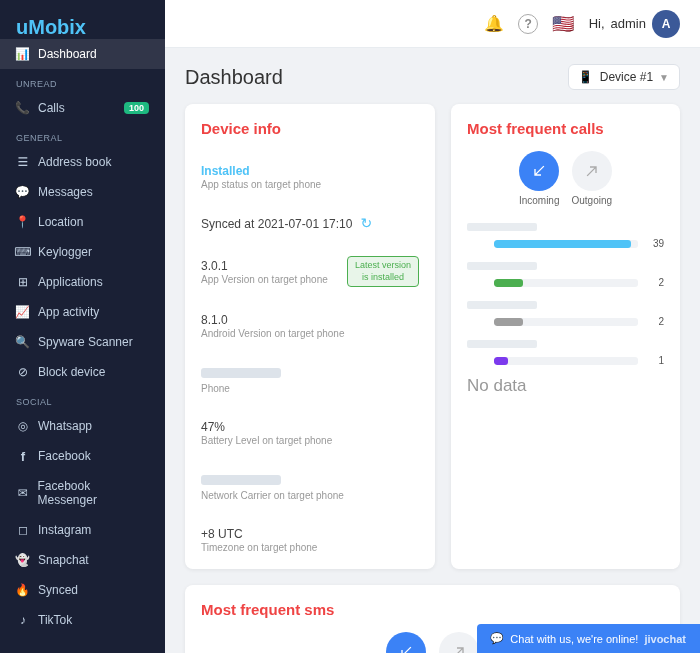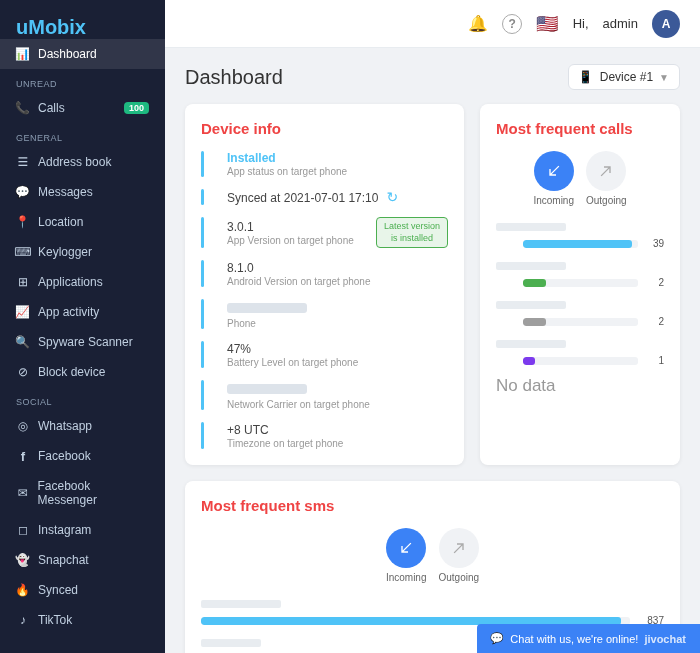--- a/index.html
+++ b/index.html
@@ -67,21 +67,21 @@
       display: flex;
       align-items: center;
       justify-content: flex-end;
       padding: 0 20px;
       gap: 14px;
       border-bottom: 1px solid #e8ecf0;
       flex-shrink: 0;
     }
     .topnav-icon { font-size: 16px; color: #666; cursor: pointer; }
     .topnav-flag { font-size: 18px; }
-    .topnav-user { display: flex; align-items: center; gap: 14px; font-size: 13px; color: #333; cursor: pointer; }
+    .topnav-user { display: flex; align-items: center; gap: 6px; font-size: 13px; color: #333; cursor: pointer; }
     .topnav-avatar { width: 28px; height: 28px; background: #3b5998; border-radius: 50%; display: flex; align-items: center; justify-content: center; color: #fff; font-size: 12px; font-weight: bold; }
 
     
     .page-content {
       flex: 1;
       overflow-y: auto;
       padding: 16px 20px;
     }
     .page-header {
       display: flex;
@@ -113,27 +113,28 @@
 
     
     .card {
       background: #fff;
       border-radius: 8px;
       padding: 16px;
       box-shadow: 0 1px 4px rgba(0,0,0,0.07);
     }
     .card-title { font-size: 15px; color: #ef4444; font-weight: 600; margin-bottom: 14px; }
     .device-info-card { flex: 1; }
-    .calls-card { width: 200px; flex-shrink: 0; }
+    .calls-card { width: 229px; flex-shrink: 0; }
 
     
     .info-item {
       display: flex;
       margin-bottom: 12px;
-      gap: 23px;
+      gap: 13px;
+      flex-direction: column;
     }
     .info-bar { width: 3px; background: #4fc3f7; border-radius: 2px; flex-shrink: 0; }
     .info-content { flex: 1; }
     .info-label { font-size: 12px; color: #1eb980; font-weight: 600; }
     .info-label.blue { color: #4fc3f7; }
     .info-sublabel { font-size: 10px; color: #999; margin-top: 1px; }
     .info-value { font-size: 12px; color: #444; font-weight: 500; margin-top: 1px; }
     .info-row { display: flex; align-items: center; gap: 8px; }
     .sync-icon { color: #4fc3f7; font-size: 14px; cursor: pointer; }
     .version-badge {

